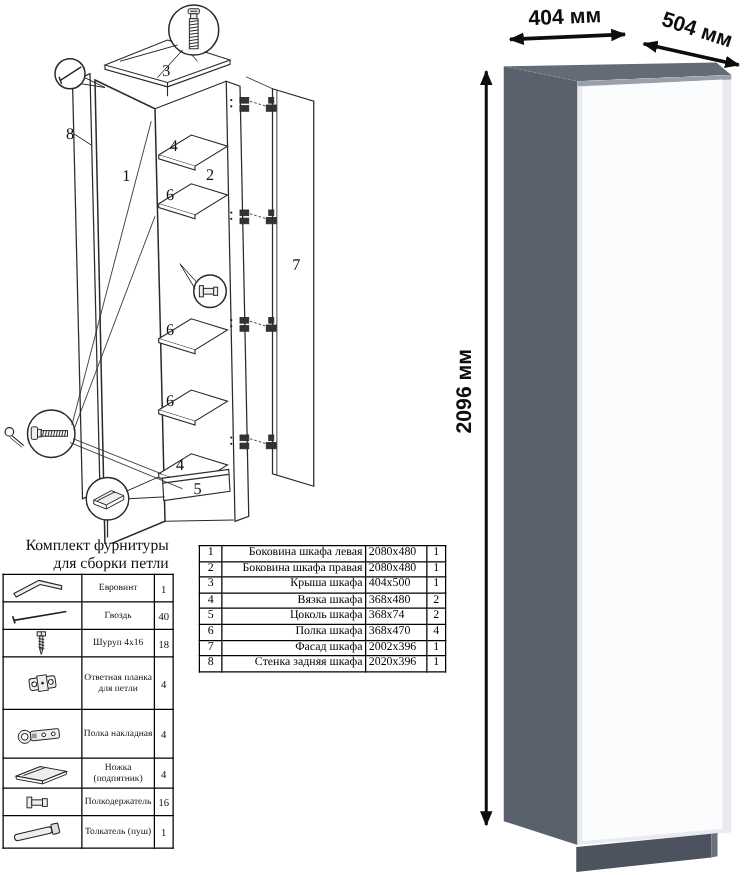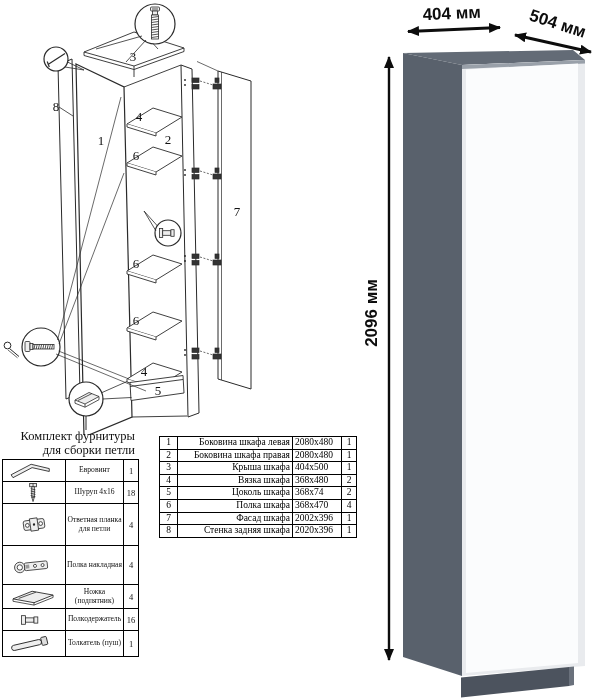--- a/index.html
+++ b/index.html
@@ -198,20 +198,29 @@
               <svg class="hw-icon" viewBox="0 0 60 22">
                 <use href="#ic-euro-key"></use>
               </svg>
             </td>
             <td class="hw-name-cell">Евровинт</td>
             <td class="hw-qty-cell">1</td>
           </tr>
           <tr style="height: 16px;">
             <td class="hw-icon-cell">
               <svg class="hw-icon" viewBox="0 0 60 22">
+                <use href="#ic-nail"></use>
+              </svg>
+            </td>
+            <td class="hw-name-cell">Гвоздь</td>
+            <td class="hw-qty-cell">40</td>
+          </tr>
+          <tr style="height: 16px;">
+            <td class="hw-icon-cell">
+              <svg class="hw-icon" viewBox="0 0 60 22">
                 <use href="#ic-screw"></use>
               </svg>
             </td>
             <td class="hw-name-cell">Шуруп 4x16</td>
             <td class="hw-qty-cell">18</td>
           </tr>
           <tr style="height: 42px;">
             <td class="hw-icon-cell">
               <svg class="hw-icon" viewBox="0 0 60 22">
                 <use href="#ic-hinge-plate"></use>

